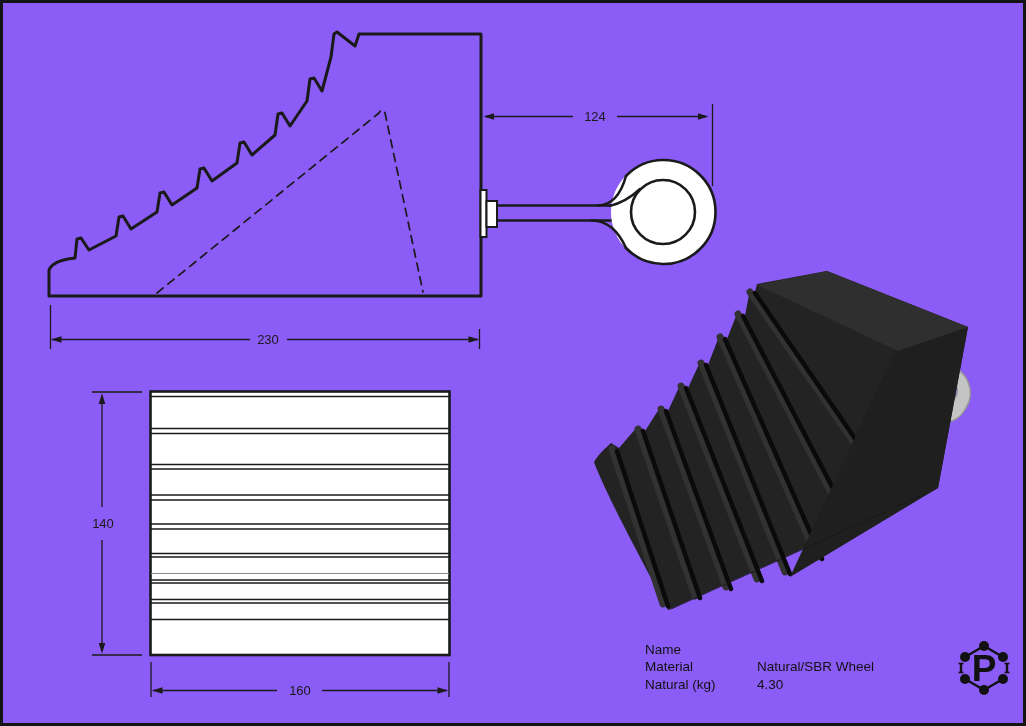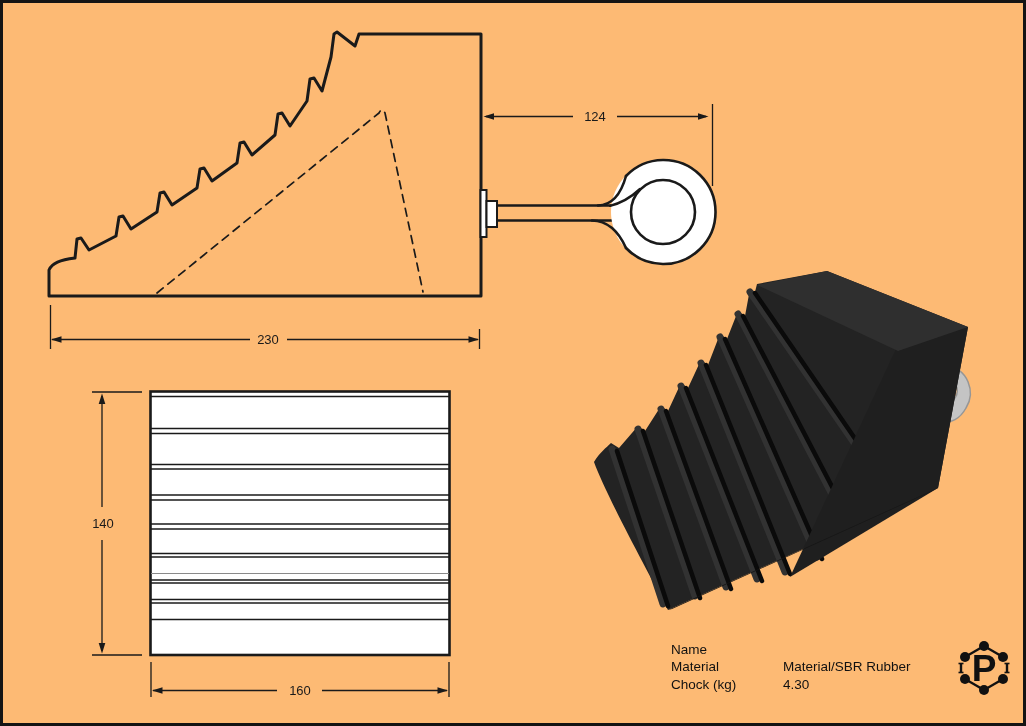--- a/index.html
+++ b/index.html
@@ -1,25 +1,25 @@
 <!DOCTYPE html>
 <html><head>
 <meta charset="utf-8">
 <style>
   html,body{margin:0;padding:0;background:#ffffff;}
   #page{
-    position:relative;width:1026px;height:726px;background:#fdba74;
+    position:relative;width:1026px;height:726px;background:#8b5cf6;
     font-family:"Liberation Sans", sans-serif;color:#1a1a1a;overflow:hidden;
   }
   #drawing{position:absolute;left:0;top:0;}
   #spec-table{
     position:absolute;left:645px;top:641px;width:300px;
     font-size:13.5px;line-height:17.4px;color:#111;
   }
-  .spec-row{display:flex;margin-left:26px;}
+  .spec-row{display:flex;}
   .spec-label{width:112px;flex:0 0 112px;}
   .spec-value{flex:1;}
   svg text{font-family:"Liberation Sans", sans-serif;}
   .dim-text{font-size:13px;fill:#1a1a1a;}
 </style>
 </head>
 <body>
 
 <div id="page">
 
@@ -192,21 +192,21 @@
     <text x="984" y="681" text-anchor="middle" font-size="37" font-weight="bold" fill="#111111">P</text>
   </g>
 </svg>
 
 <div id="spec-table">
   <div class="spec-row">
     <span class="spec-label">Name</span>
   </div>
   <div class="spec-row">
     <span class="spec-label">Material</span>
-    <span class="spec-value">Material/SBR Rubber</span>
+    <span class="spec-value">Natural/SBR Wheel</span>
   </div>
   <div class="spec-row">
-    <span class="spec-label">Chock (kg)</span>
+    <span class="spec-label">Natural (kg)</span>
     <span class="spec-value">4.30</span>
   </div>
 </div>
 
 </div>
 
 </body></html>

